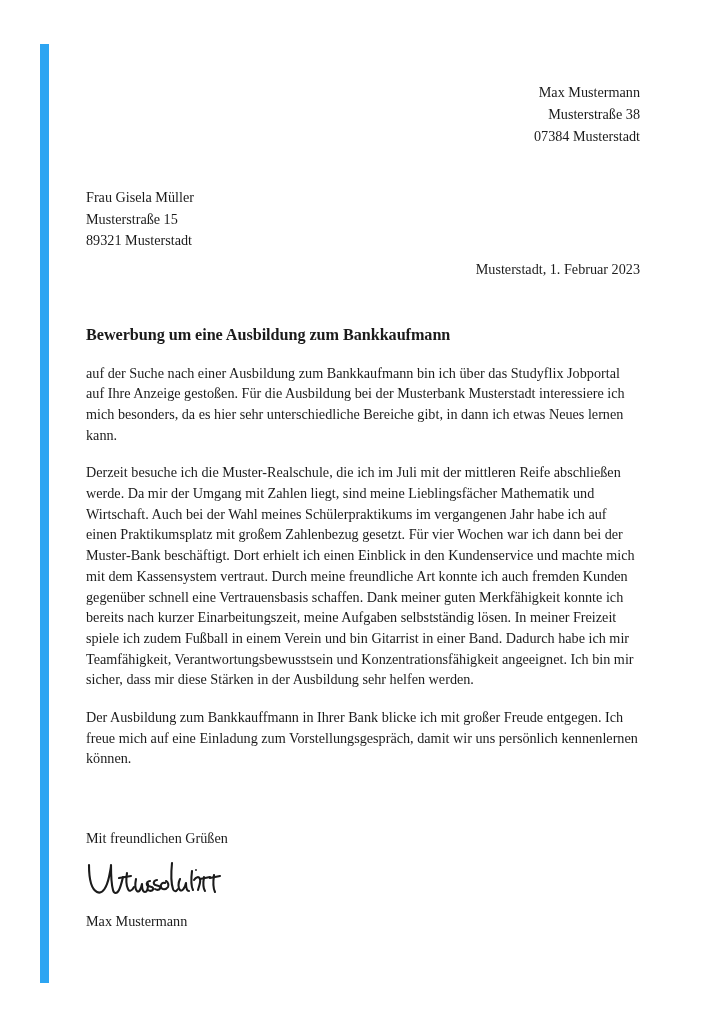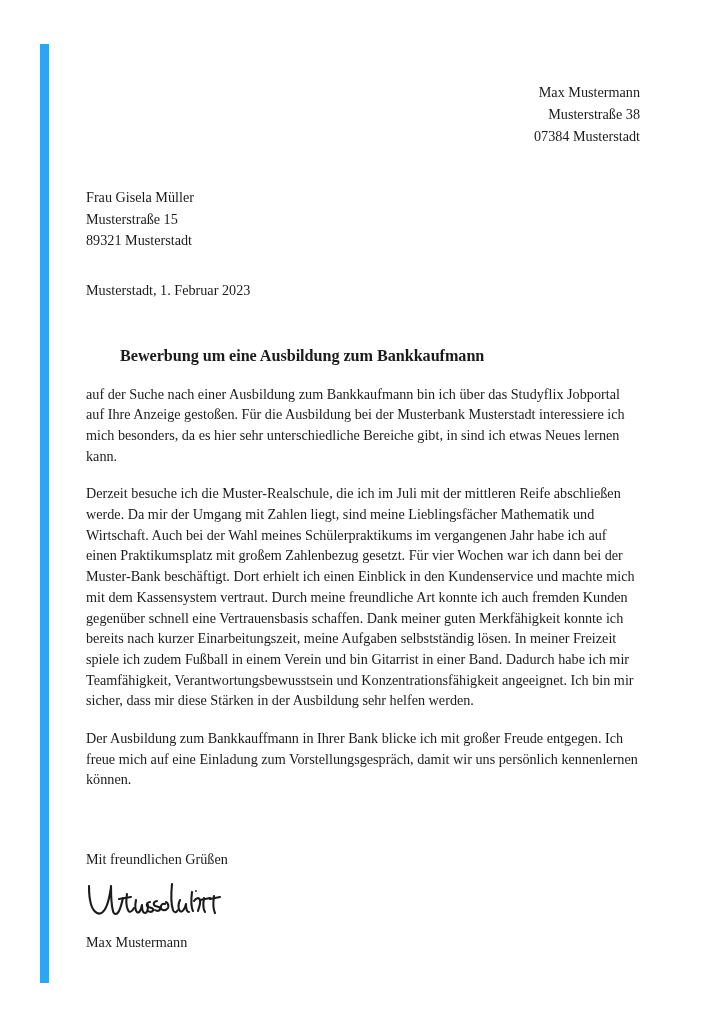--- a/index.html
+++ b/index.html
@@ -50,28 +50,28 @@
   }
 
   .recipient-block {
     text-align: left;
     font-size: 14.2px;
     line-height: 21.5px;
     margin-top: 40px;
   }
 
   .date-line {
+    text-align: right;
     font-size: 14.2px;
     line-height: 20px;
-    margin-top: 28px;
+    margin-top: 7px;
   }
 
   .subject-wrap {
     margin-top: 45px;
-    margin-left: 34px;
   }
   .subject-title {
     font-size: 16.2px;
     font-weight: bold;
     line-height: 22px;
     letter-spacing: -0.05px;
   }
   .subject-sub {
     font-size: 14.2px;
     line-height: 21px;
@@ -132,21 +132,21 @@
       <div>89321 Musterstadt</div>
     </div>
 
     <div class="date-line">Musterstadt, 1. Februar 2023</div>
 
     <div class="subject-wrap">
       <div class="subject-title">Bewerbung um eine Ausbildung zum Bankkaufmann</div>
     </div>
 
 
-    <p class="body-para">auf der Suche nach einer Ausbildung zum Bankkaufmann bin ich über das Studyflix Jobportal auf Ihre Anzeige gestoßen. Für die Ausbildung bei der Musterbank Musterstadt interessiere ich mich besonders, da es hier sehr unterschiedliche Bereiche gibt, in sind ich etwas Neues lernen kann.</p>
+    <p class="body-para">auf der Suche nach einer Ausbildung zum Bankkaufmann bin ich über das Studyflix Jobportal auf Ihre Anzeige gestoßen. Für die Ausbildung bei der Musterbank Musterstadt interessiere ich mich besonders, da es hier sehr unterschiedliche Bereiche gibt, in dann ich etwas Neues lernen kann.</p>
     <p class="body-para">Derzeit besuche ich die Muster-Realschule, die ich im Juli mit der mittleren Reife abschließen werde. Da mir der Umgang mit Zahlen liegt, sind meine Lieblingsfächer Mathematik und Wirtschaft. Auch bei der Wahl meines Schülerpraktikums im vergangenen Jahr habe ich auf einen Praktikumsplatz mit großem Zahlenbezug gesetzt. Für vier Wochen war ich dann bei der Muster-Bank beschäftigt. Dort erhielt ich einen Einblick in den Kundenservice und machte mich mit dem Kassensystem vertraut. Durch meine freundliche Art konnte ich auch fremden Kunden gegenüber schnell eine Vertrauensbasis schaffen. Dank meiner guten Merkfähigkeit konnte ich bereits nach kurzer Einarbeitungszeit, meine Aufgaben selbstständig lösen. In meiner Freizeit spiele ich zudem Fußball in einem Verein und bin Gitarrist in einer Band. Dadurch habe ich mir Teamfähigkeit, Verantwortungsbewusstsein und Konzentrationsfähigkeit angeeignet. Ich bin mir sicher, dass mir diese Stärken in der Ausbildung sehr helfen werden.</p>
     <p class="body-para">Der Ausbildung zum Bankkauffmann in Ihrer Bank blicke ich mit großer Freude entgegen. Ich freue mich auf eine Einladung zum Vorstellungsgespräch, damit wir uns persönlich kennenlernen können.</p>
 
     <div class="closing">Mit freundlichen Grüßen</div>
 
     <div class="signature" role="img" aria-label="Unterschrift">
       <svg width="160" height="46" viewBox="0 0 160 46" fill="none" stroke="#1b1b1b" stroke-width="2.1" stroke-linecap="round" stroke-linejoin="round">
         <path d="M3 6 C3 18, 5 30, 11 33 C17 36, 21 27, 23 18 C24 13, 25 9, 25 6
                  C25 14, 25 24, 27 31 C28 35, 31 35, 33 31 C35 27, 36 22, 37 18"></path>
         <path d="M33 19 L45 17"></path>

